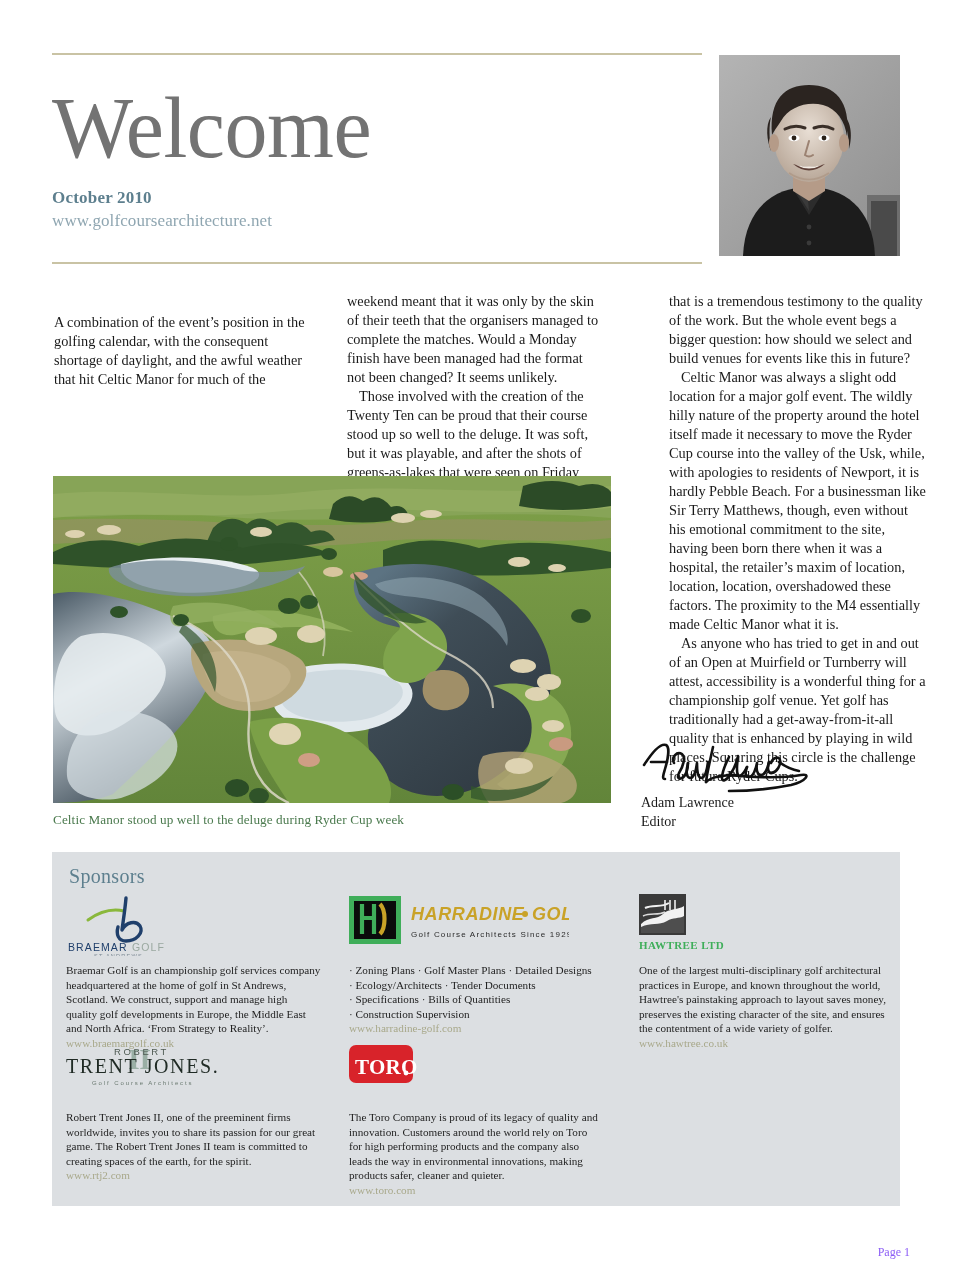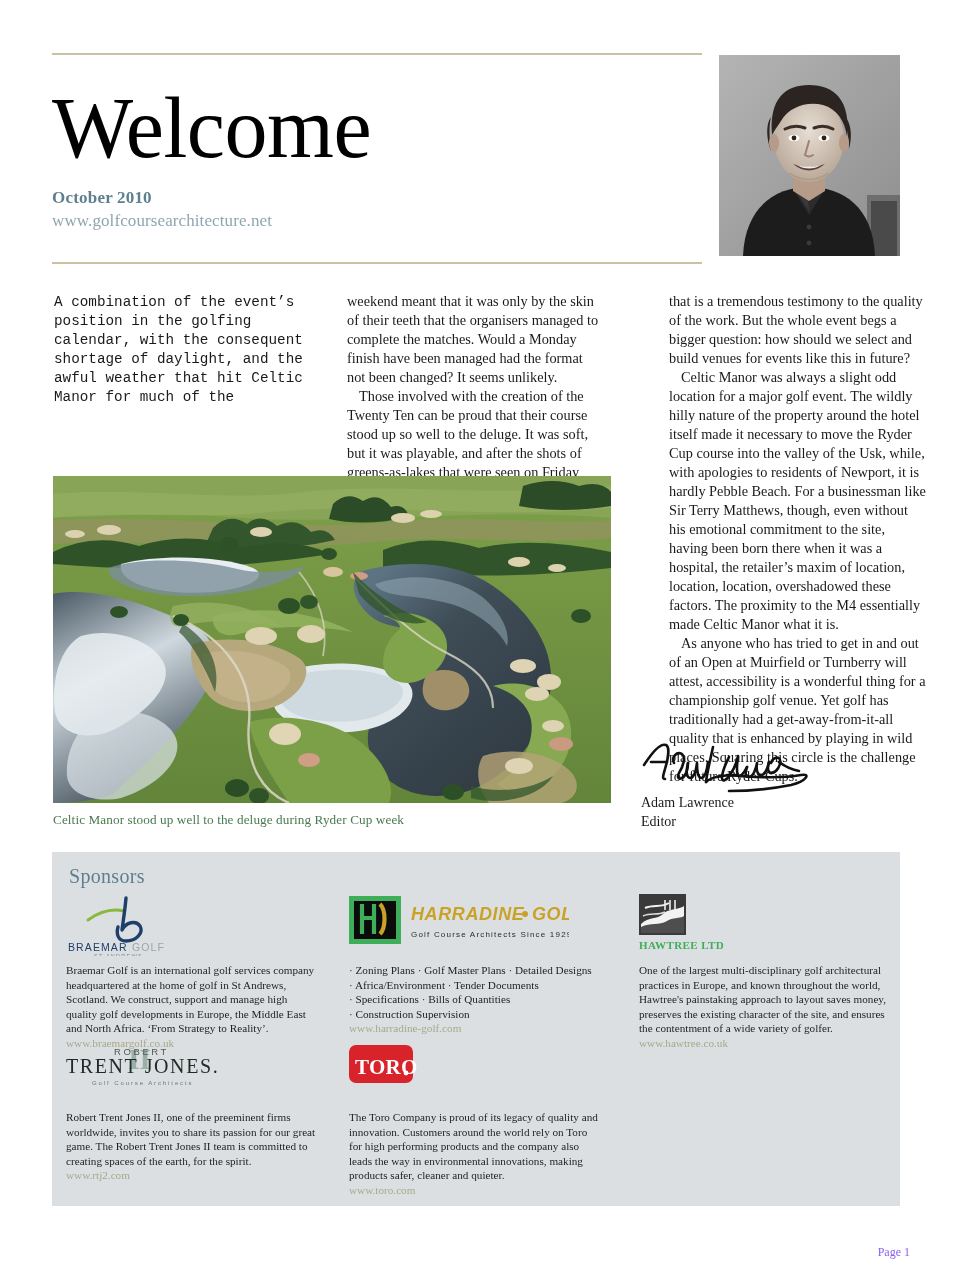--- a/index.html
+++ b/index.html
@@ -33,21 +33,21 @@
     position: absolute;
     left: 52px;
     top: 88px;
     width: 660px;
   }
 
   .welcome-title {
     font-family: "Liberation Serif", "DejaVu Serif", serif;
     font-size: 86px;
     line-height: 0.95;
-    color: #000000;
+    color: #737373;
     font-weight: normal;
     letter-spacing: -0.5px;
   }
 
   .issue-date {
     margin-top: 18px;
     font-size: 17px;
     font-weight: bold;
     color: #5d7f8e;
     letter-spacing: 0.2px;
@@ -84,21 +84,21 @@
   
   .col {
     position: absolute;
     font-size: 14.3px;
     line-height: 1.33;
     color: #1a1a1a;
     text-align: left;
   }
   .col p { margin: 0; }
   .col p.indent { text-indent: 12px; }
-  .col p.spaced { margin-top: 1px; font-family: Liberation Mono, monospace; }
+  .col p.spaced { margin-top: 21px; }
   .col p.lead { font-weight: bold; }
 
   #col-1 { left: 54px;  top: 292px; width: 256px; }
   #col-2 { left: 347px; top: 292px; width: 254px; }
   #col-3 { left: 641px; top: 292px; width: 258px; margin-left: 28px; }
 
   
   .main-photo {
     position: absolute;
     left: 53px;
@@ -400,21 +400,21 @@
       <div class="sponsor-logo">
         <svg width="130" height="62" viewBox="0 0 130 62">
           <path d="M22 26 q18 -13 36 -9" stroke="#8ab83c" stroke-width="3" fill="none" stroke-linecap="round"></path>
           <path d="M60 4 C59 16 57 28 56 36 C60 28 70 26 74 32 C78 39 70 47 60 47 C52 47 50 40 52 33" stroke="#1f3f6b" stroke-width="3.4" fill="none" stroke-linecap="round" stroke-linejoin="round"></path>
           <text x="2" y="57" font-family="Liberation Sans, sans-serif" font-size="10.5" letter-spacing="1.1" fill="#1f3f6b">BRAEMAR</text>
           <text x="66" y="57" font-family="Liberation Sans, sans-serif" font-size="10.5" letter-spacing="1.1" fill="#9aa8a0">GOLF</text>
           <text x="28" y="64" font-family="Liberation Sans, sans-serif" font-size="5.6" letter-spacing="1.2" fill="#7e8b96">ST ANDREWS</text>
         </svg>
       </div>
       <div class="sponsor-body">
-        <div class="line">Braemar Golf is an international golf services company</div>
+        <div class="line">Braemar Golf is an championship golf services company</div>
         <div class="line">headquartered at the home of golf in St Andrews,</div>
         <div class="line">Scotland. We construct, support and manage high</div>
         <div class="line">quality golf developments in Europe, the Middle East</div>
         <div class="line">and North Africa. ‘From Strategy to Reality’.</div>
       </div>
       <div class="sponsor-url">www.braemargolf.co.uk</div>
     </div>
 
     <div class="sponsor-cell sp-c2 sp-r1">
       <div class="sponsor-logo">
@@ -424,21 +424,21 @@
           <path d="M13 10 v30 M13 24 h12 M25 10 v30" stroke="#3fae5a" stroke-width="4.2" fill="none"></path>
           <path d="M31 10 C37 16 37 34 31 40" stroke="#c9a227" stroke-width="4.2" fill="none"></path>
           <text x="62" y="26" font-family="Liberation Sans, sans-serif" font-size="18" font-weight="bold" font-style="italic" letter-spacing="0.6" fill="#c9a227">HARRADINE</text>
           <circle cx="176" cy="20" r="3" fill="#c9a227"></circle>
           <text x="183" y="26" font-family="Liberation Sans, sans-serif" font-size="18" font-weight="bold" font-style="italic" letter-spacing="0.6" fill="#c9a227">GOLF</text>
           <text x="62" y="43" font-family="Liberation Sans, sans-serif" font-size="8" letter-spacing="1.2" fill="#2a2a2a">Golf Course Architects Since 1929</text>
         </svg>
       </div>
       <div class="sponsor-body">
         <div class="line">· Zoning Plans · Golf Master Plans · Detailed Designs</div>
-        <div class="line">· Africa/Environment · Tender Documents</div>
+        <div class="line">· Ecology/Architects · Tender Documents</div>
         <div class="line">· Specifications · Bills of Quantities</div>
         <div class="line">· Construction Supervision</div>
       </div>
       <div class="sponsor-url">www.harradine-golf.com</div>
     </div>
 
     <div class="sponsor-cell sp-c3 sp-r1">
       <div class="sponsor-logo">
         <svg width="130" height="62" viewBox="0 0 130 62">
           <rect x="0" y="0" width="47" height="41" fill="#3a3a3a"></rect>

